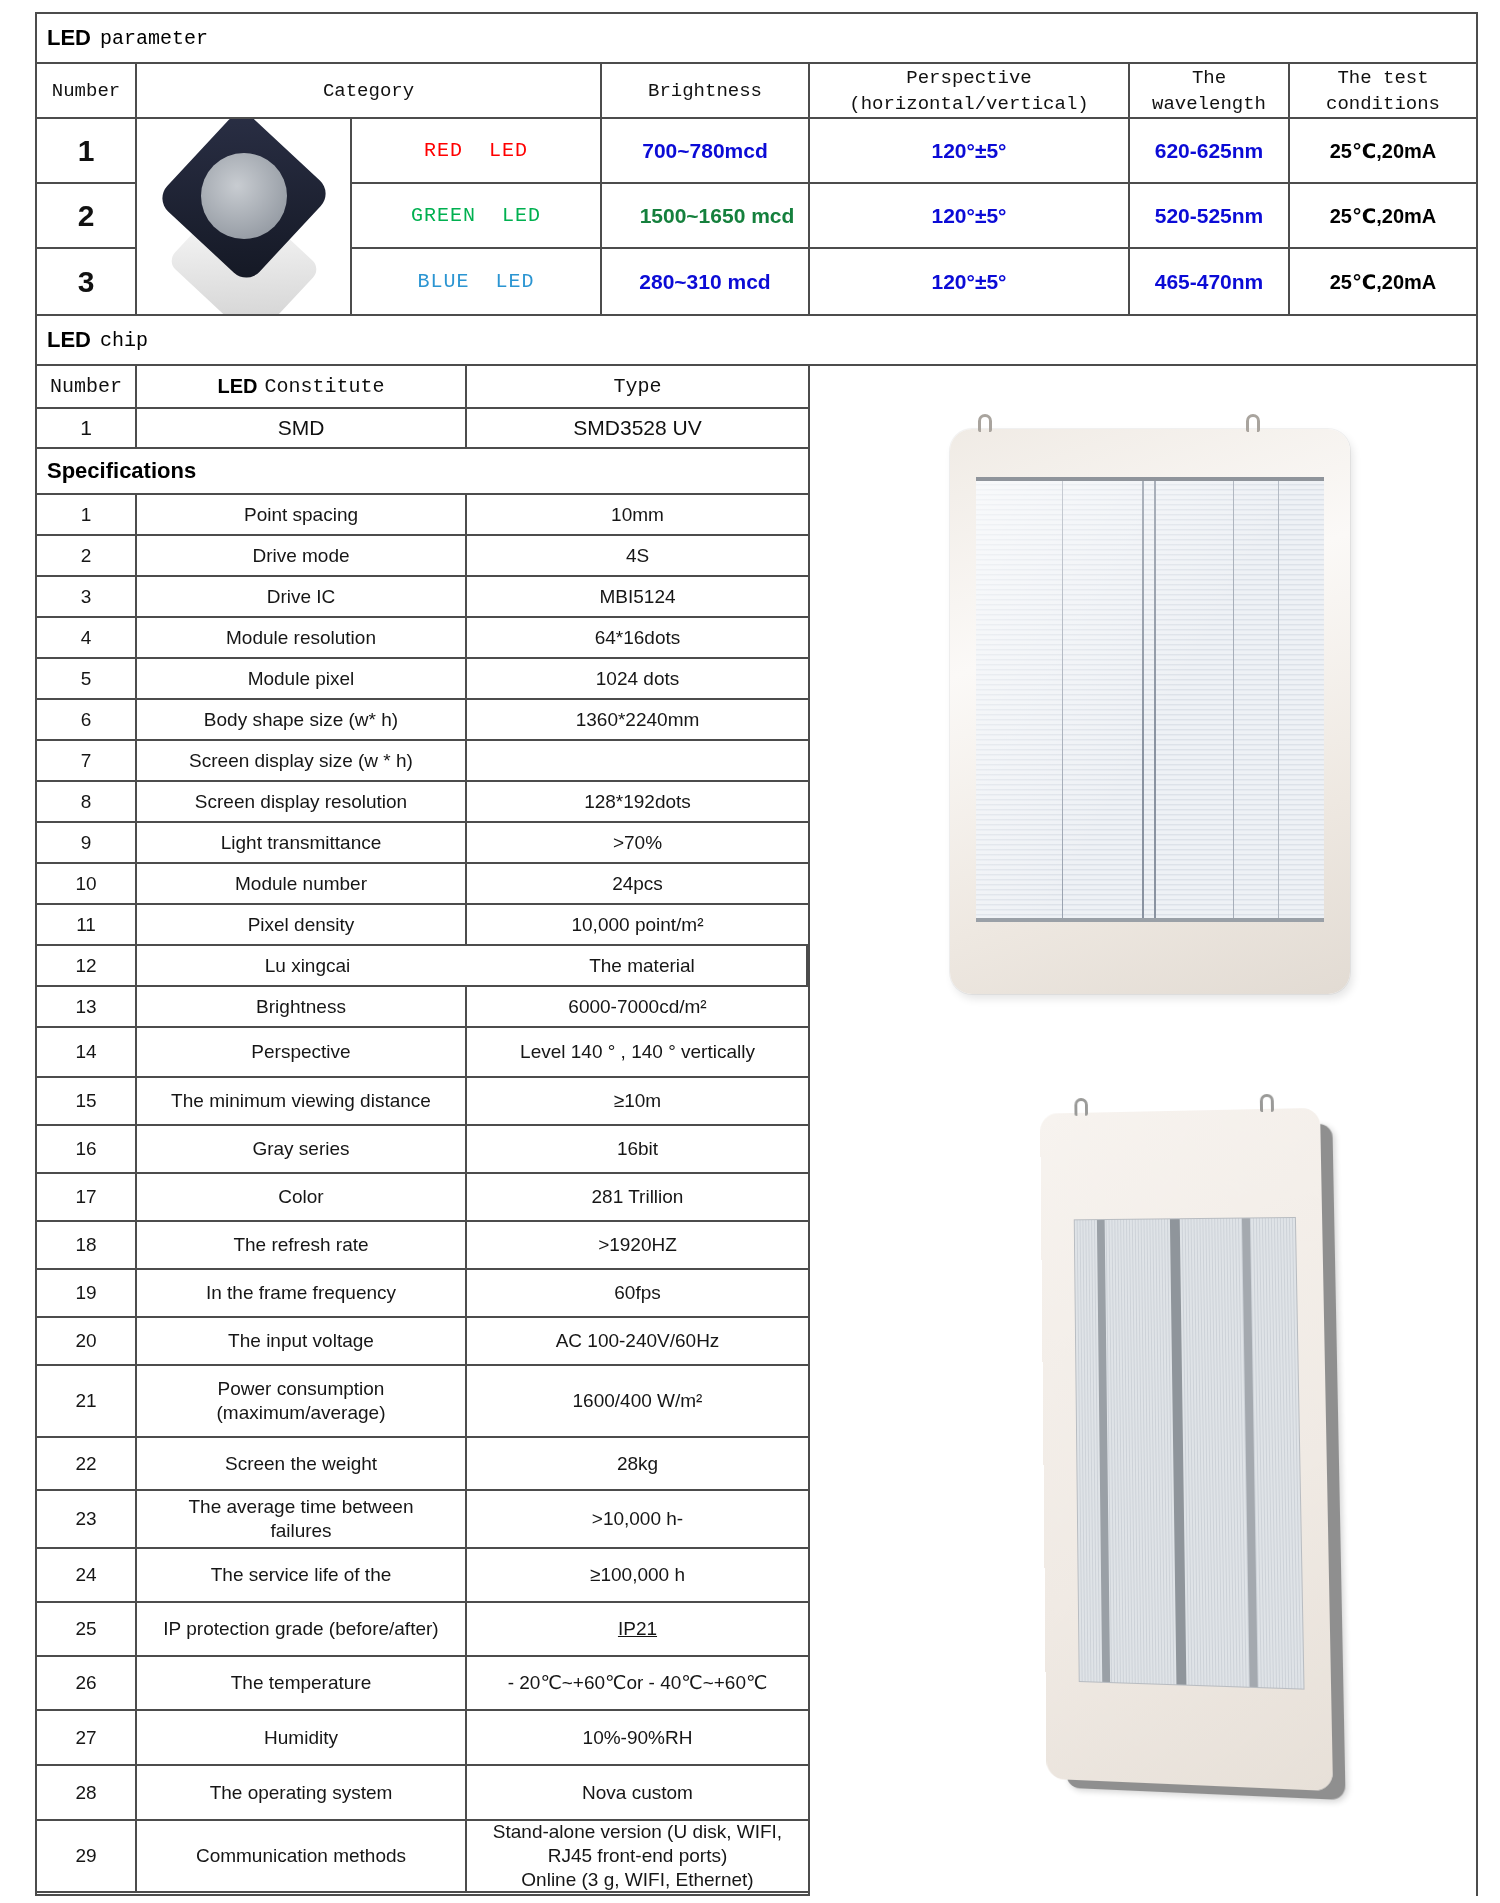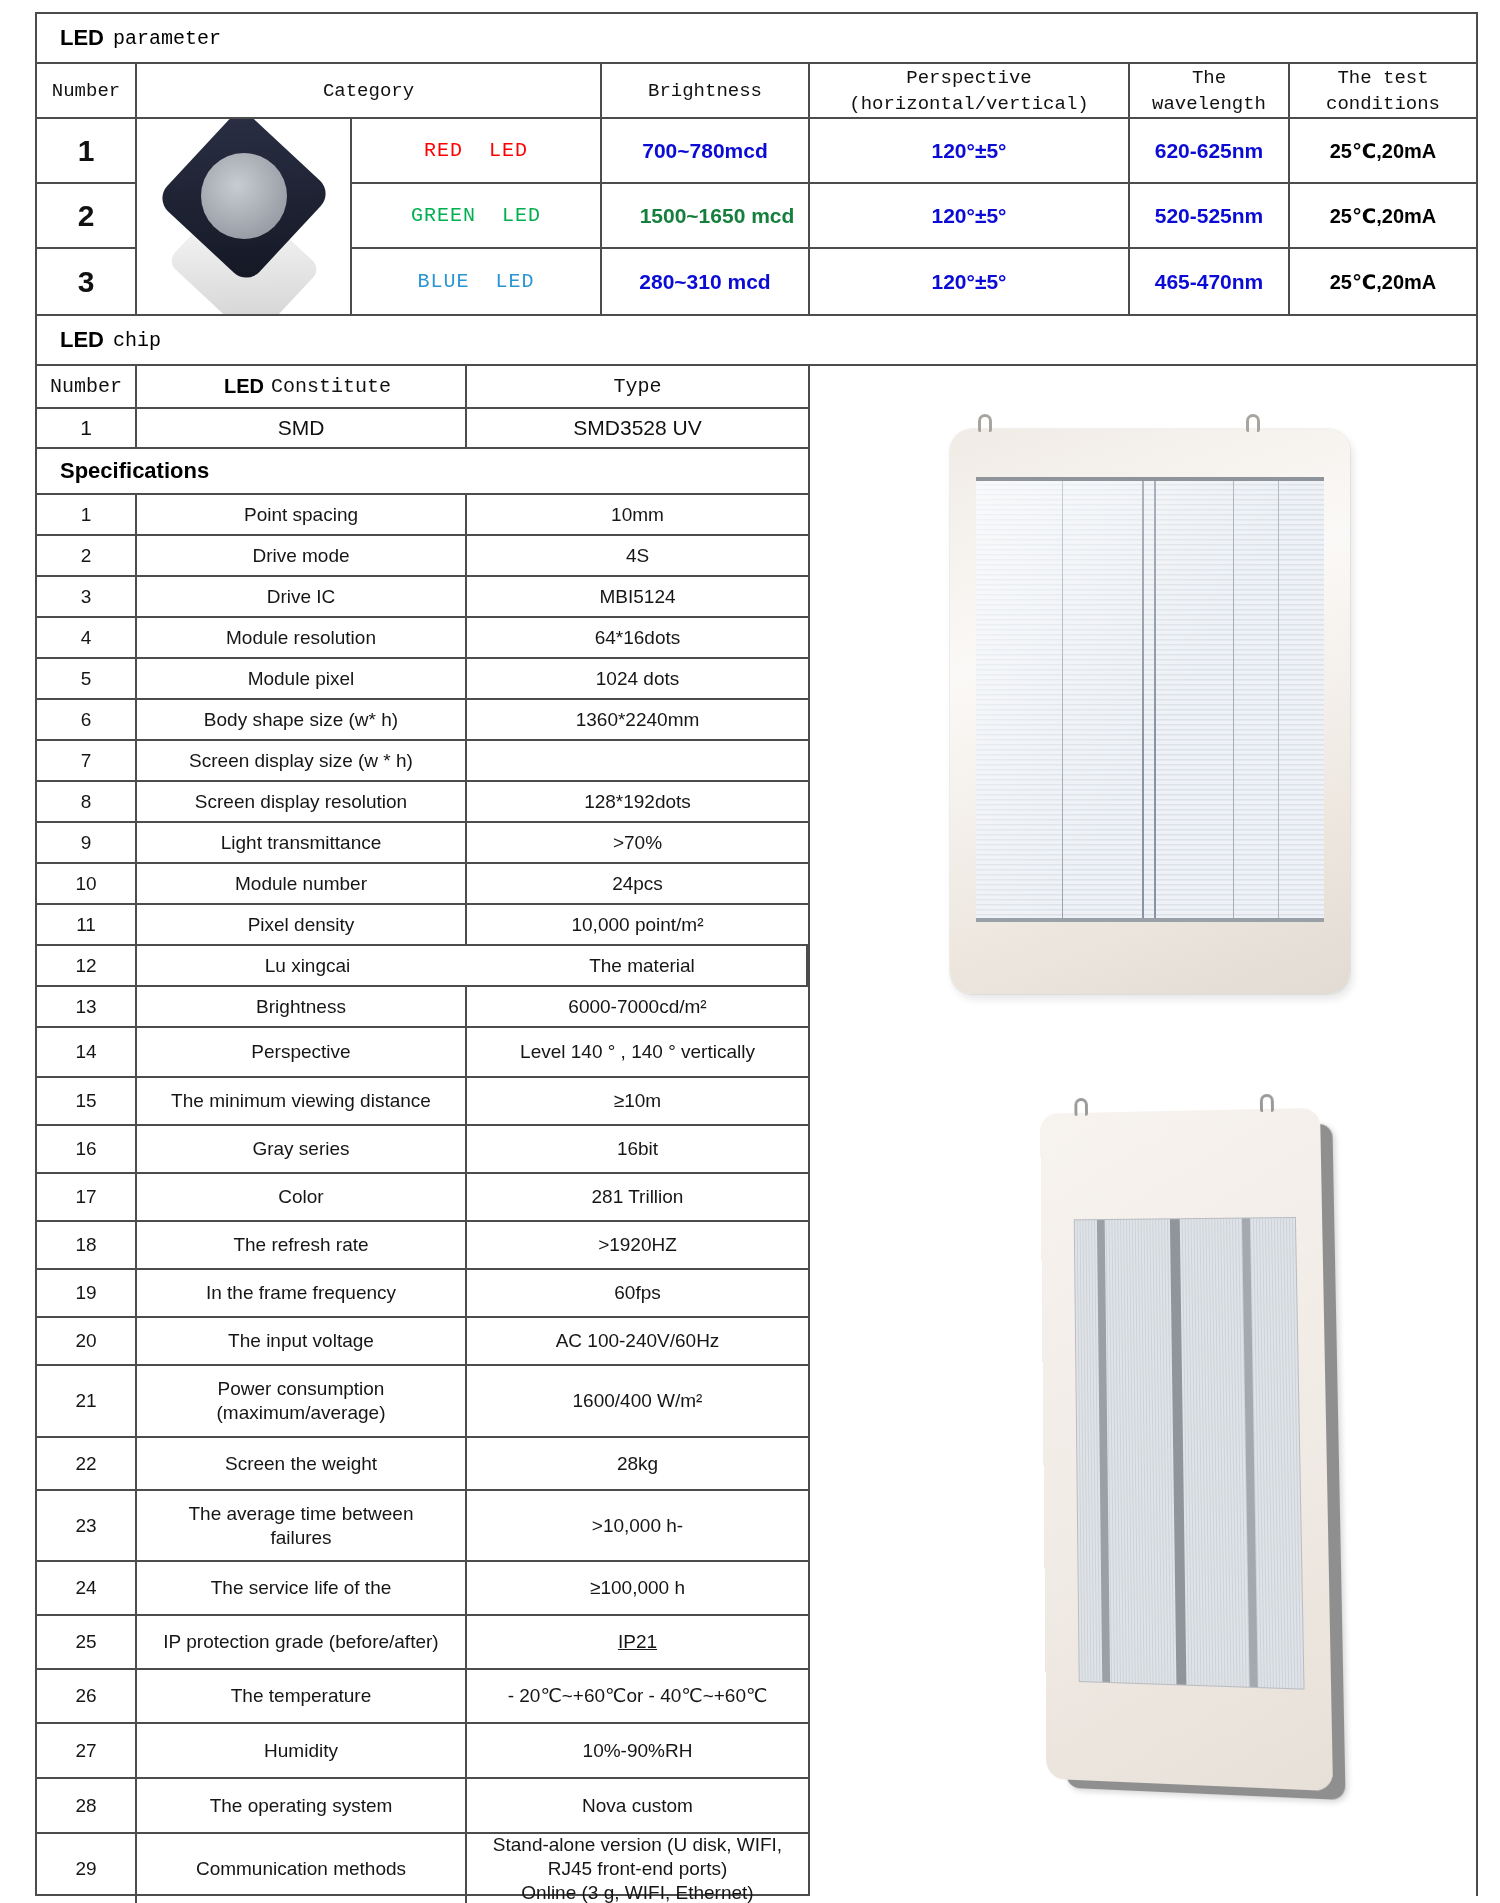--- a/index.html
+++ b/index.html
@@ -8,21 +8,21 @@
     --mono:"Liberation Mono","DejaVu Sans Mono",monospace;
   }
   *{margin:0;padding:0;box-sizing:border-box;}
   body{background:#ffffff;font-family:var(--sans);color:#111;}
   .page{position:relative;width:1500px;height:1903px;background:#ffffff;overflow:hidden;}
   .doc{position:absolute;left:35px;top:12px;width:1443px;height:1884px;border:2px solid var(--ln);background:#fff;}
 
   
   .bar{display:flex;align-items:center;gap:9px;padding-left:10px;border-bottom:2px solid var(--ln);}
   .bar.title{height:50px;}
-  .strong{font-family:var(--sans);font-weight:bold;font-size:22px;color:#000;margin-left:13px;}
+  .strong{font-family:var(--sans);font-weight:bold;font-size:22px;color:#000;}
   .mono{font-family:var(--mono);font-size:20px;color:#000;}
 
   
   .toptable{display:grid;grid-template-columns:100px 215px 250px 208px 320px 160px 186px;
             grid-template-rows:55px 65px 65px 65px;border-bottom:2px solid var(--ln);}
   .cell{display:flex;align-items:center;justify-content:center;text-align:center;
         border-right:2px solid var(--ln);border-bottom:2px solid var(--ln);overflow:hidden;}
   .cell.lastcol{border-right:none;}
   .cell.nobb{border-bottom:none;}
   .headcell{font-family:var(--mono);font-size:19px;line-height:26px;white-space:pre-line;}
@@ -59,21 +59,21 @@
   .chip-row{height:40px;font-family:var(--sans);font-size:21px;}
 
   .bar.spec{height:46px;}
   .bar.spec .strong{font-size:22px;}
 
   .spec-row{display:flex;border-bottom:2px solid var(--ln);height:41px;}
   .spec-row:nth-child(14){height:50px;}
   .spec-row:nth-child(n+15){height:48px;}
   .spec-row:nth-child(21){height:72px;}
   .spec-row:nth-child(22){height:53px;}
-  .spec-row:nth-child(23){height:71px;justify-content:space-between;}
+  .spec-row:nth-child(23){height:58px;justify-content:space-between;}
   .spec-row:nth-child(n+24){height:54px;}
   .spec-row:nth-child(n+27){height:55px;}
   .spec-row:nth-child(29){height:72px;}
   .spec-row .tcell{font-family:var(--sans);font-size:19px;line-height:24px;color:#161616;white-space:pre-line;}
 
   
   .photo-front{position:absolute;left:140px;top:63px;width:400px;height:565px;
     background:linear-gradient(160deg,#f0ebe5 0%,#fbf9f7 35%,#eee8e1 72%,#e2dbd3 100%);
     border-radius:22px;box-shadow:0 0 0 1px rgba(0,0,0,.05),3px 5px 9px rgba(0,0,0,.10);}
   .hook{position:absolute;top:-15px;width:14px;height:18px;border:3px solid #a9a49e;

